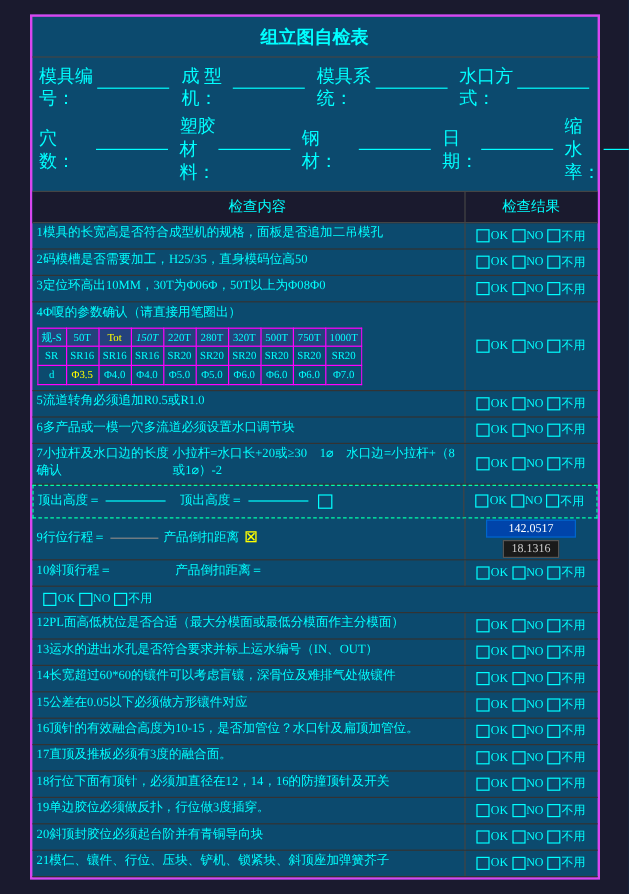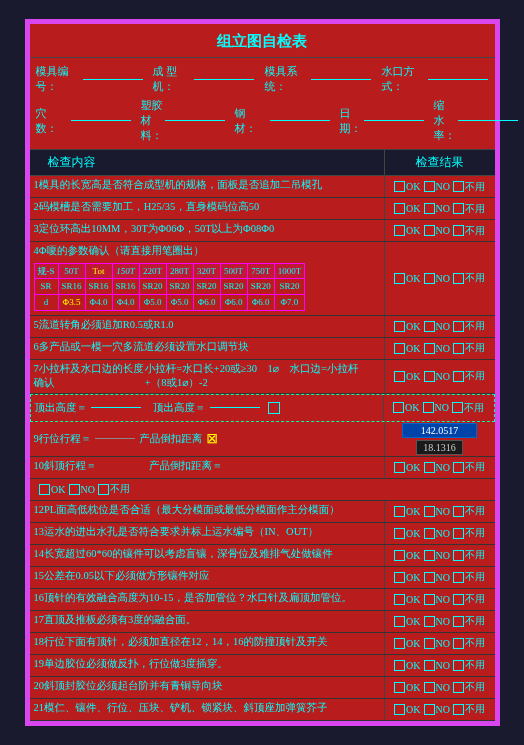--- a/index.html
+++ b/index.html
@@ -6,42 +6,42 @@
     body {
       background: #1a1a2e;
       display: flex;
       justify-content: center;
       align-items: center;
       min-height: 100vh;
       font-family: 'SimSun', 'MS Mincho', serif;
     }
     .container {
       width: 475px;
-      background: #b91c1c;
+      background: #0c4a6e;
       color: #00ffff;
       font-size: 11px;
-      border: 5px solid #d946ef;
+      border: 2px solid #d946ef;
     }
     .title-row {
       text-align: center;
       font-size: 15px;
       font-weight: bold;
       color: #00ffff;
       padding: 8px 0 6px 0;
       border-bottom: 1px solid #444;
     }
     .meta-section {
       padding: 4px 6px;
       border-bottom: 1px solid #444;
     }
     .meta-row {
       display: flex;
       gap: 10px;
       padding: 2px 0;
-      font-size: 11px;
+      font-size: 15px;
       color: #00ffff;
     }
     .meta-item {
       display: flex;
       align-items: center;
       gap: 2px;
     }
     .meta-label { color: #00ffff; }
     .meta-value { 
       display: inline-block;
@@ -49,20 +49,21 @@
       border-bottom: 1px solid #00ffff;
       color: #00ffff;
     }
     .header-row {
       display: flex;
       background: #1a1a2e;
       border-bottom: 1px solid #444;
     }
     .header-check {
       flex: 1;
+      text-align: center;
       padding: 4px 2px;
       border-right: 1px solid #444;
       color: #00ffff;
       font-size: 12px;
       margin-left: 16px;
     }
     .header-result {
       width: 110px;
       text-align: center;
       padding: 4px 2px;

